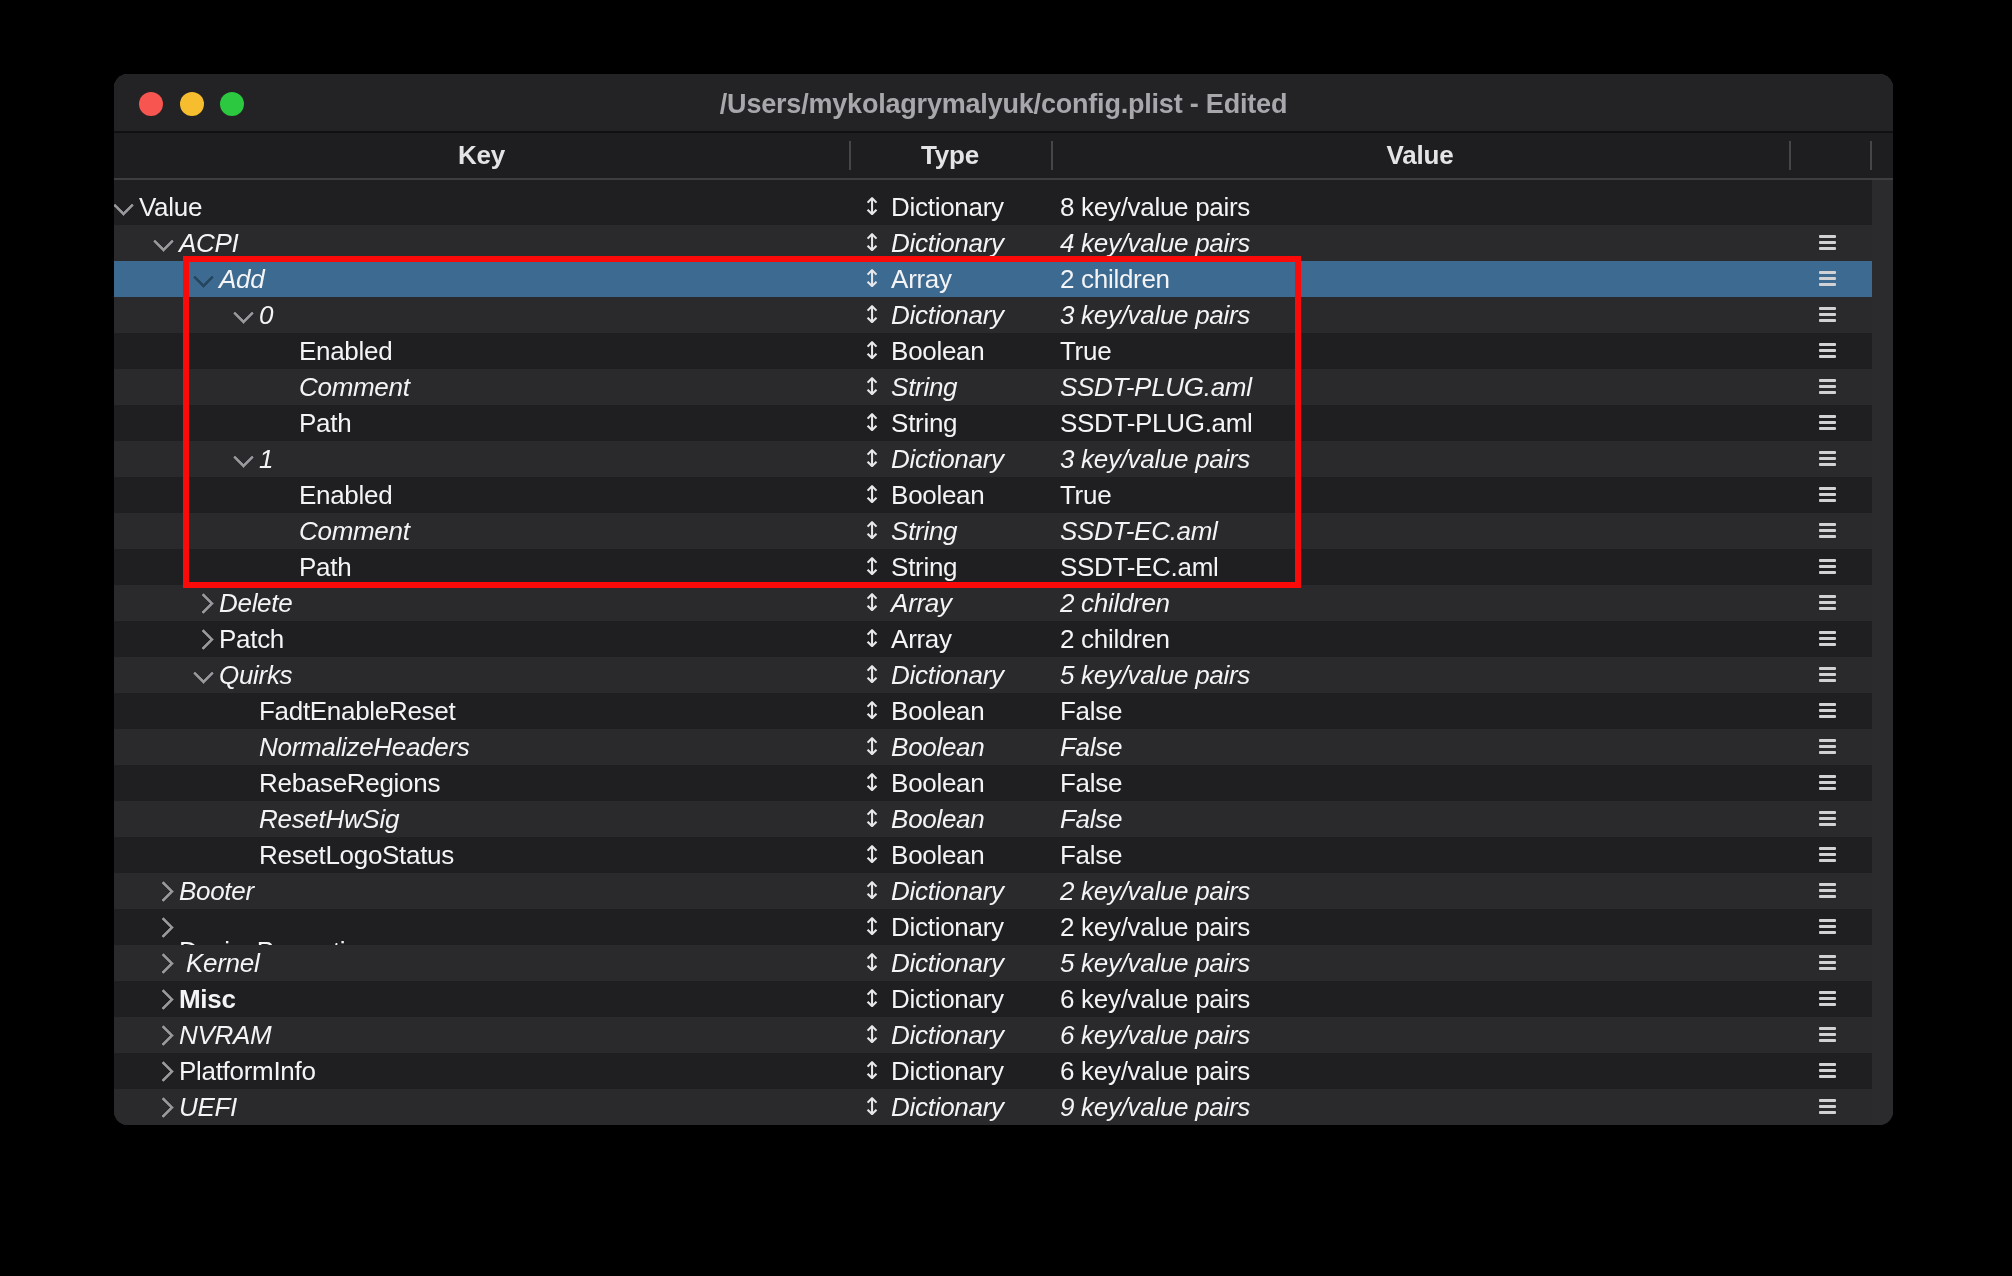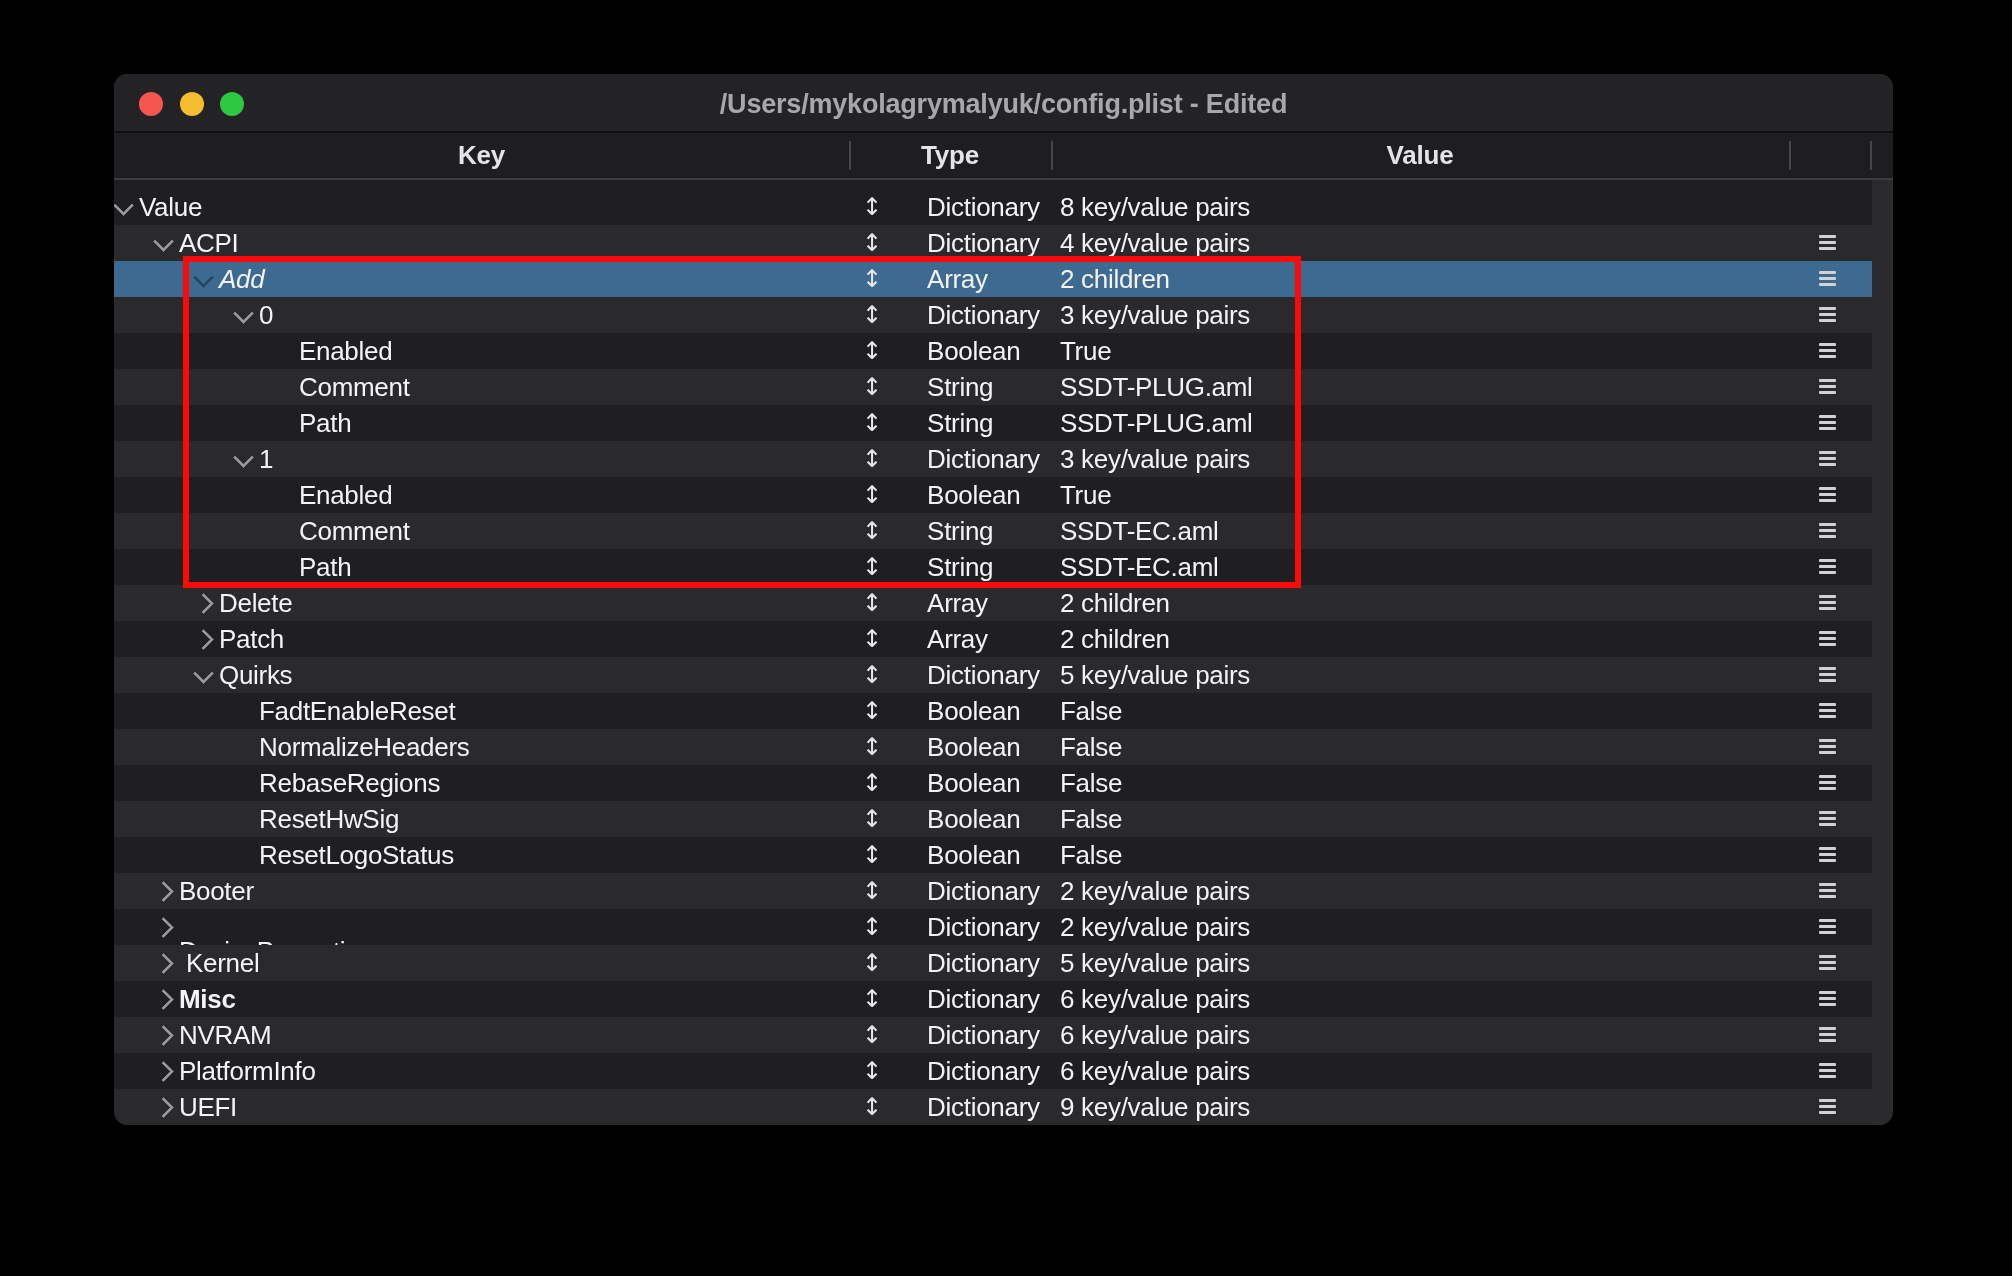--- a/index.html
+++ b/index.html
@@ -35,32 +35,32 @@
     position:absolute;top:0;height:45px;display:flex;
     align-items:center;justify-content:center;
     font-size:26px;font-weight:700;color:#e4e4e6;letter-spacing:-0.2px;
   }
   .hdiv{position:absolute;top:8px;height:29px;width:2px;background:#46464a;}
   
   #tbody{position:absolute;left:0;top:106px;width:100%;height:945px;background:#1f1f21;}
   #spacer{height:9px;background:#1f1f21;}
   .row{position:relative;width:1758px;height:36px;}
   .row.dark{background:#1f1f21;}
-  .row.light{background:#2a2a2c;}
+  .row.light{background:#2a2a2c;font-style:italic;}
   .row.selected{background:#3d6a91;}
   .keytext,.valtext,.typetext{
     position:absolute;top:0;height:36px;line-height:36px;
     font-size:26px;color:#f4f4f6;letter-spacing:-0.3px;white-space:nowrap;
   }
   .typewrap{position:absolute;left:748px;top:0;height:36px;display:flex;align-items:center;}
   .updown{
     font-family:"DejaVu Sans",sans-serif;font-size:24px;color:#e8e8ea;
     line-height:36px;margin-right:9px;
   }
-  .typetext{position:static;margin-left:36px;}
+  .typetext{position:static;}
   .valtext{left:946px;}
   .chev{
     position:absolute;width:12px;height:12px;
     border-right:3px solid #98989d;border-bottom:3px solid #98989d;
     border-radius:1px;
   }
   .chev.down{transform:rotate(45deg);}
   .chev.right{transform:rotate(-45deg);}
   .row.selected .chev{border-color:#26455f;}
   .burger{

